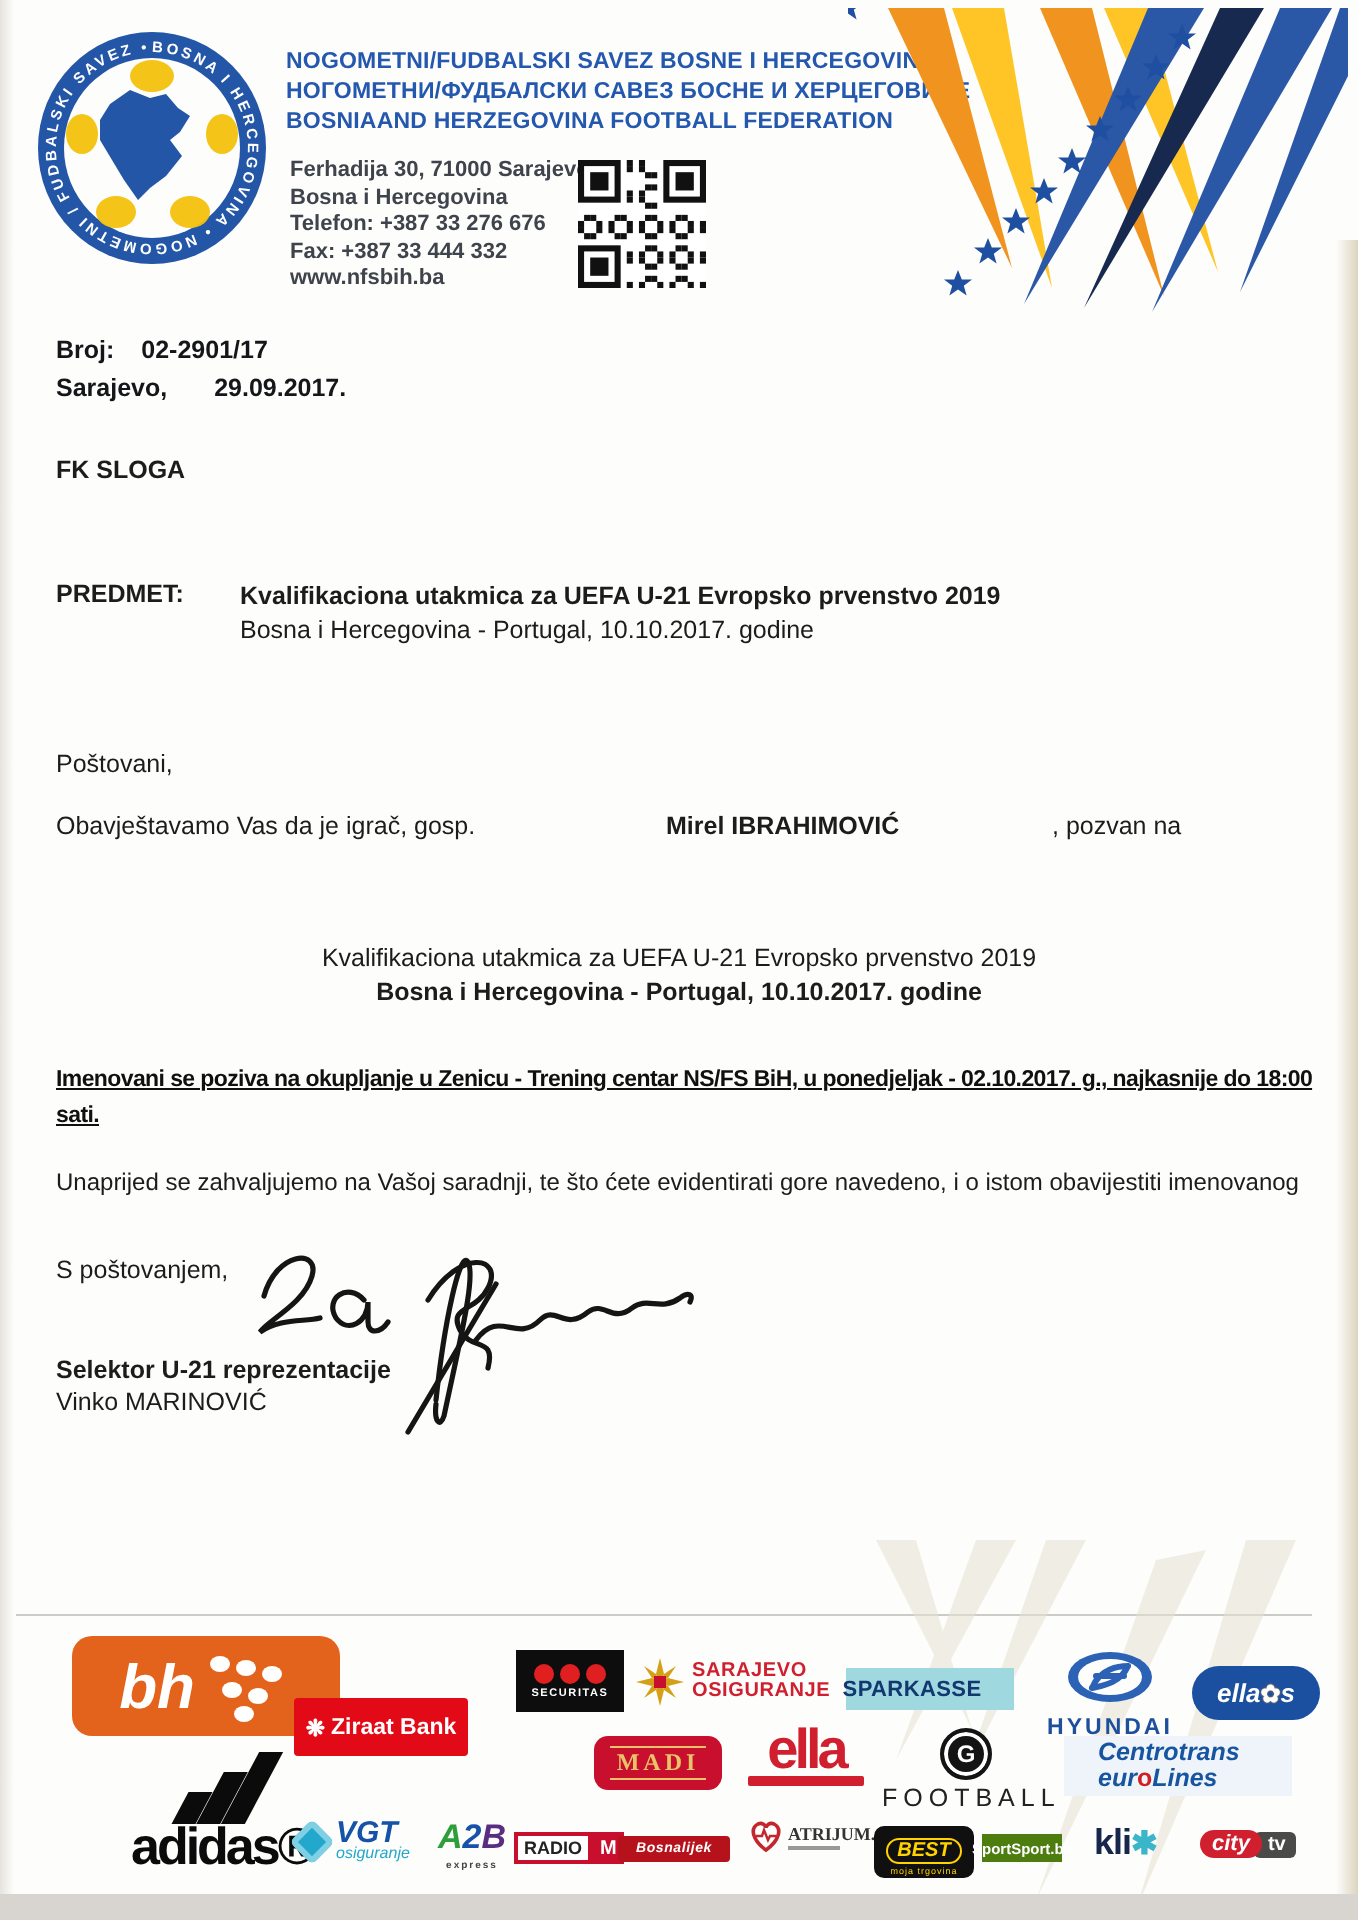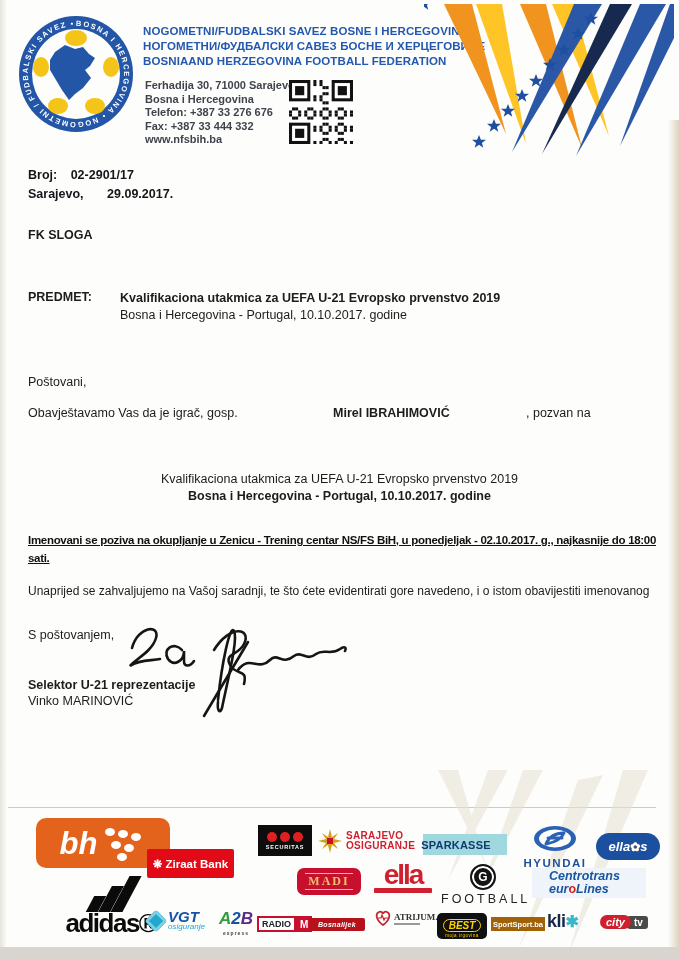--- a/index.html
+++ b/index.html
@@ -85,21 +85,21 @@
   .sp-radiom .b1{background:#fff;border:2px solid #c8102e;color:#222;font-weight:bold;font-size:9px;padding:1px 3px;display:flex;align-items:center;}
   .sp-radiom .b2{background:#c8102e;color:#fff;font-weight:bold;font-size:10px;padding:1px 4px;display:flex;align-items:center;}
   .sp-bosnalijek{left:309px;top:918px;width:56px;height:13px;background:#b5121b;border-radius:2px;display:flex;align-items:center;justify-content:center;}
   .sp-bosnalijek .t{color:#fff;font-size:7px;font-weight:bold;font-style:italic;letter-spacing:.3px;}
   .sp-atrijum{left:374px;top:909px;display:flex;align-items:center;gap:2px;}
   .sp-atrijum .t{color:#333;font-weight:bold;font-size:9px;font-family:"Liberation Serif",serif;}
   .sp-atrijum .sub{display:block;height:2px;width:26px;background:#999;margin-top:1px;}
   .sp-best{left:437px;top:913px;width:50px;background:#101010;border-radius:5px;text-align:center;padding:2px 0 1px;}
   .sp-best .t{display:inline-block;color:#ffd200;font-weight:bold;font-style:italic;font-size:10px;border:1.5px solid #ffd200;border-radius:9px;padding:0 5px;line-height:11px;}
   .sp-best .sub{display:block;color:#ffd200;font-size:4.5px;letter-spacing:.5px;}
-  .sp-sportsport{left:491px;top:917px;width:54px;height:14px;background:#a16207;display:flex;align-items:center;justify-content:center;}
+  .sp-sportsport{left:491px;top:917px;width:40px;height:14px;background:#4d7c0f;display:flex;align-items:center;justify-content:center;}
   .sp-sportsport .t{color:#fff;font-weight:bold;font-size:7.5px;}
   .sp-klix{left:547px;top:911px;font-weight:bold;font-size:18px;color:#17264c;letter-spacing:-.5px;}
   .sp-klix .x{color:#3ab5c9;font-size:16px;}
   .sp-citytv{left:600px;top:915px;display:flex;align-items:center;}
   .sp-citytv .c{background:#d01f2e;border-radius:8px;color:#fff;font-weight:bold;font-style:italic;font-size:11px;padding:1px 6px;z-index:2;}
   .sp-citytv .tv{background:#4a4a48;border-radius:3px;color:#fff;font-weight:bold;font-size:10px;padding:1px 5px 1px 7px;margin-left:-4px;text-align:right;}
 </style>
 </head>
 <body>
 

